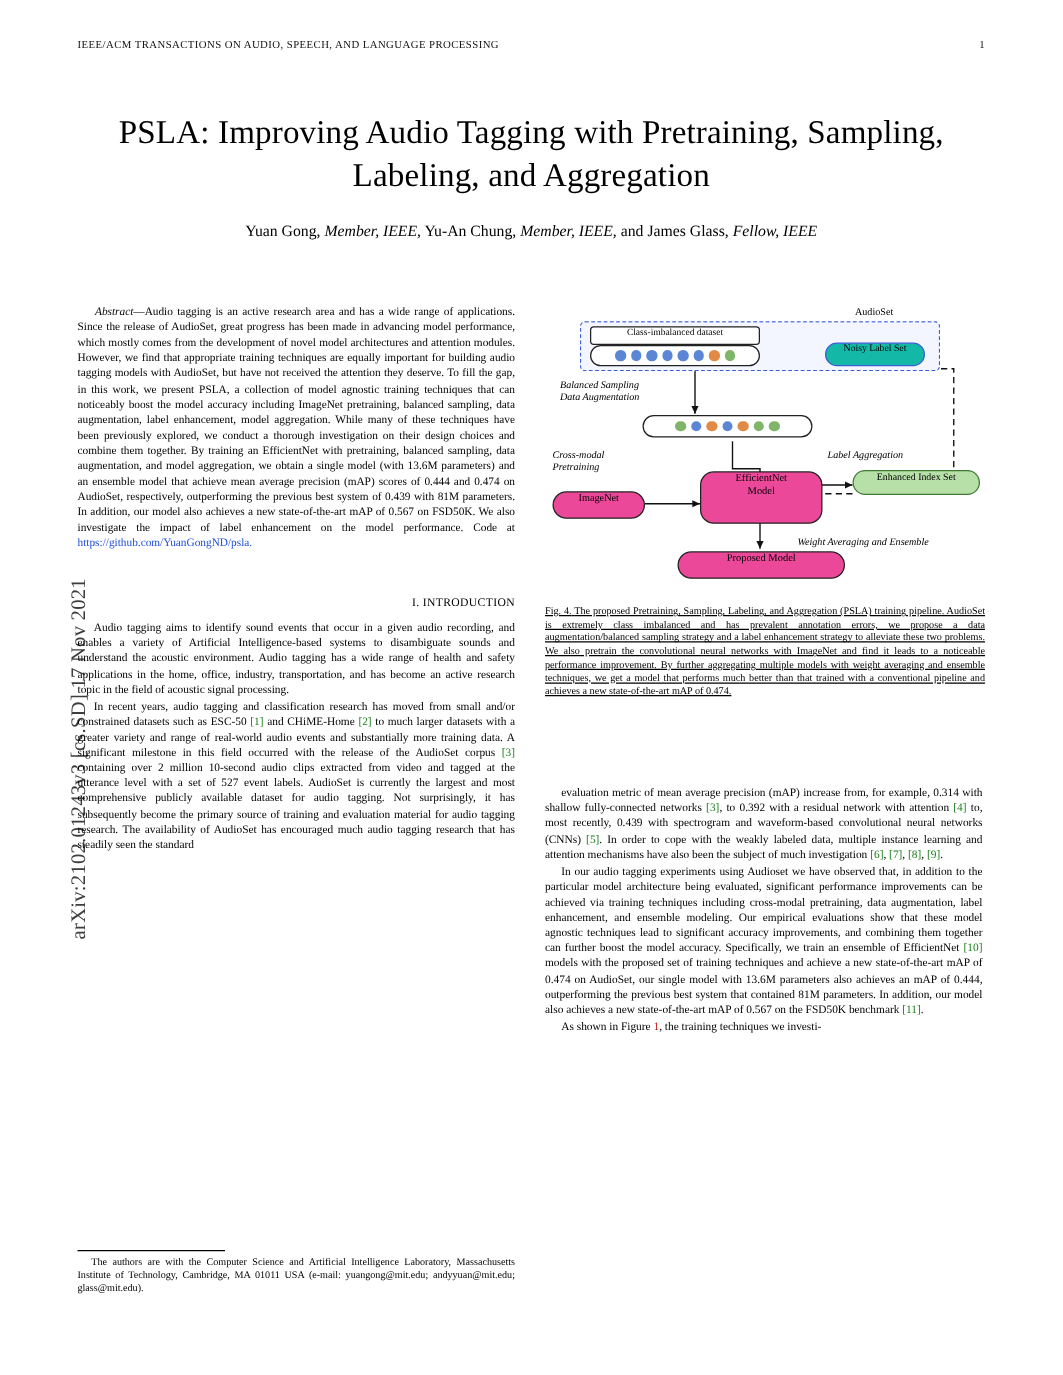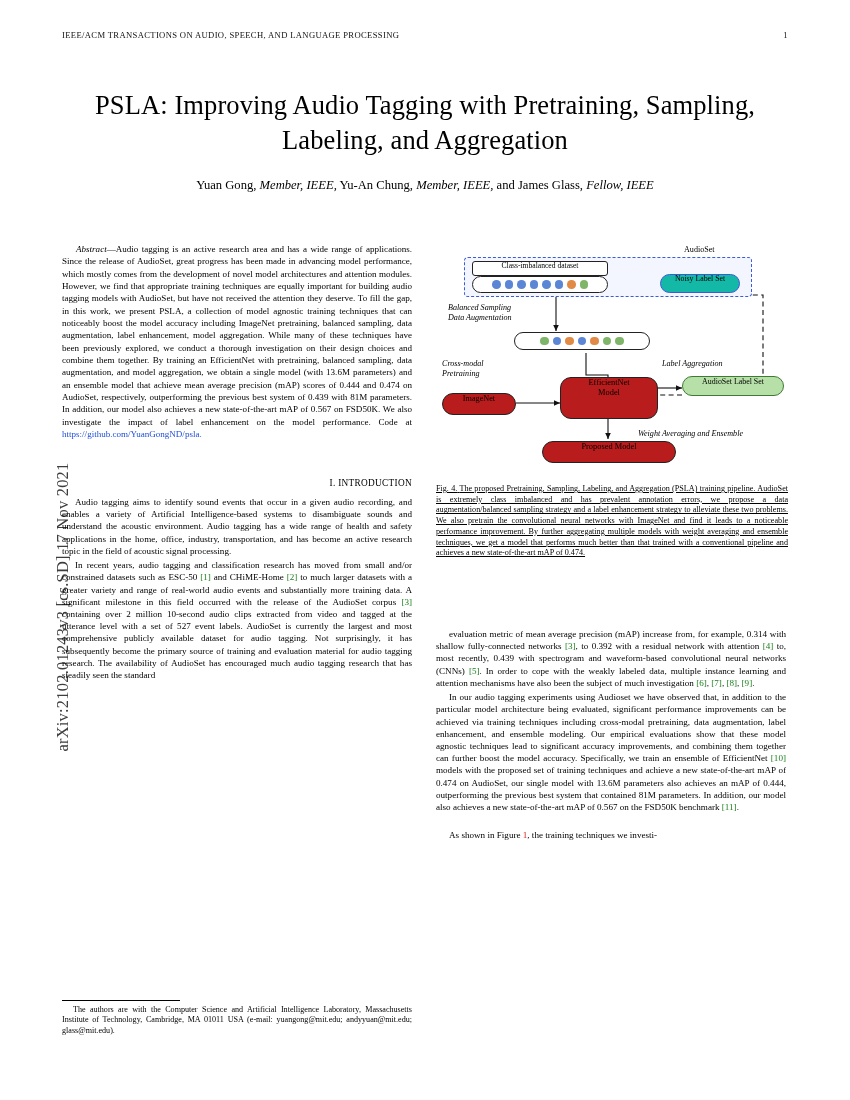--- a/index.html
+++ b/index.html
@@ -159,21 +159,21 @@
     position: absolute;
     border: 1px solid #222;
     border-radius: 11px;
     background: #ffffff;
     font-size: 8.2px;
     display: flex;
     justify-content: center;
     text-align: center;
     line-height: 1.15;
   }
-  .node.gray { background: #b91c1c; }
+  .node.gray { background: #ec4899; }
   .node.green { background: #b7e0a8; border-color: #3f7a33; }
   .node.blue { background: #14b8a6; border-color: #3b5bd8; }
   .node.sq { border-radius: 3px; }
   .dots {
     position: absolute;
     border: 1px solid #222;
     border-radius: 11px;
     background: #fff;
     display: flex;
     align-items: center;
@@ -292,36 +292,36 @@
 
       <div class="node gray" style="left:6px; top:150px; width:72px; height:20px; font-size:8.2px;">
         <span>ImageNet</span>
       </div>
 
       <div class="node gray" style="left:124px; top:134px; width:96px; height:40px; font-size:8.4px;">
         <span>EfficientNet<br>Model</span>
       </div>
 
       <div class="node green" style="left:246px; top:133px; width:100px; height:18px; font-size:7.9px;">
-        <span>AudioSet Label Set</span>
+        <span>Enhanced Index Set</span>
       </div>
 
       <div class="figlabel" style="left:186px; top:186px; width:166px;margin-left:16px;">Weight Averaging and Ensemble</div>
 
       <div class="node gray" style="left:106px; top:198px; width:132px; height:20px; font-size:8.4px;">
         <span>Proposed Model</span>
       </div>
 
     </div>
 
     <div class="fig-caption">
       <span class="lbl">Fig. 4.</span>
       <span>The proposed Pretraining, Sampling, Labeling, and Aggregation (PSLA) training pipeline. AudioSet is extremely class imbalanced and has prevalent annotation errors, we propose a data augmentation/balanced sampling strategy and a label enhancement strategy to alleviate these two problems. We also pretrain the convolutional neural networks with ImageNet and find it leads to a noticeable performance improvement. By further aggregating multiple models with weight averaging and ensemble techniques, we get a model that performs much better than that trained with a conventional pipeline and achieves a new state-of-the-art mAP of 0.474.</span>
     </div>
   </div>
 
   <div class="col col-right" style="top:628px;">
     <p class="body">evaluation metric of mean average precision (mAP) increase from, for example, 0.314 with shallow fully-connected networks <span class="cite">[3]</span>, to 0.392 with a residual network with attention <span class="cite">[4]</span> to, most recently, 0.439 with spectrogram and waveform-based convolutional neural networks (CNNs) <span class="cite">[5]</span>. In order to cope with the weakly labeled data, multiple instance learning and attention mechanisms have also been the subject of much investigation <span class="cite">[6]</span>, <span class="cite">[7]</span>, <span class="cite">[8]</span>, <span class="cite">[9]</span>.</p>
     <p class="body" style="margin-top:2px;">In our audio tagging experiments using Audioset we have observed that, in addition to the particular model architecture being evaluated, significant performance improvements can be achieved via training techniques including cross-modal pretraining, data augmentation, label enhancement, and ensemble modeling. Our empirical evaluations show that these model agnostic techniques lead to significant accuracy improvements, and combining them together can further boost the model accuracy. Specifically, we train an ensemble of EfficientNet <span class="cite">[10]</span> models with the proposed set of training techniques and achieve a new state-of-the-art mAP of 0.474 on AudioSet, our single model with 13.6M parameters also achieves an mAP of 0.444, outperforming the previous best system that contained 81M parameters. In addition, our model also achieves a new state-of-the-art mAP of 0.567 on the FSD50K benchmark <span class="cite">[11]</span>.</p>
-    <p class="body" style="margin-top:16px;">As shown in Figure <span class="cite-red">1</span>, the training techniques we investi-</p>
+    <p class="body" style="margin-top:2px;">As shown in Figure <span class="cite-red">1</span>, the training techniques we investi-</p>
   </div>
 
 </div>
 
 </body></html>

